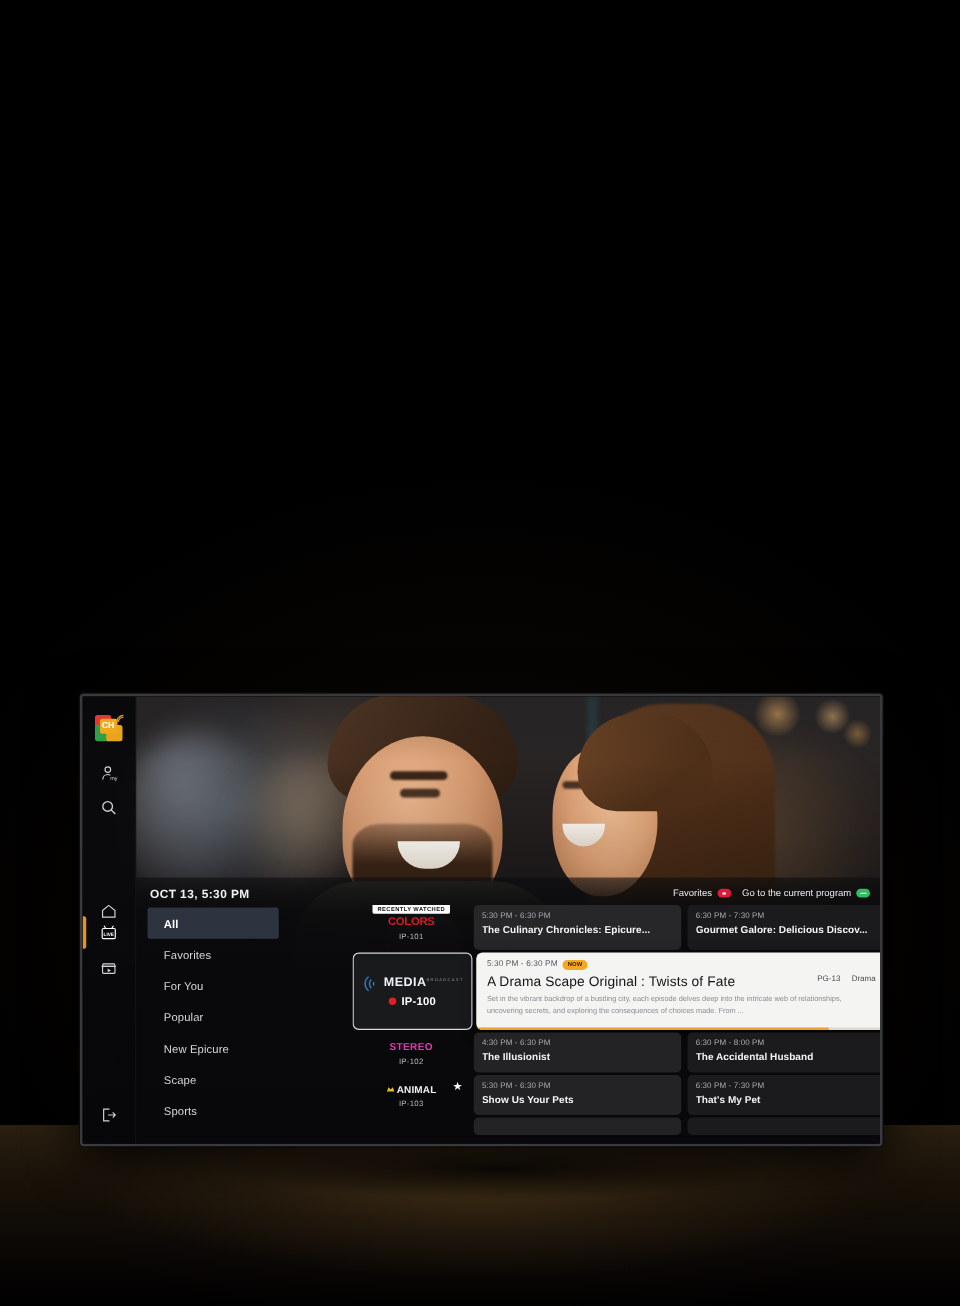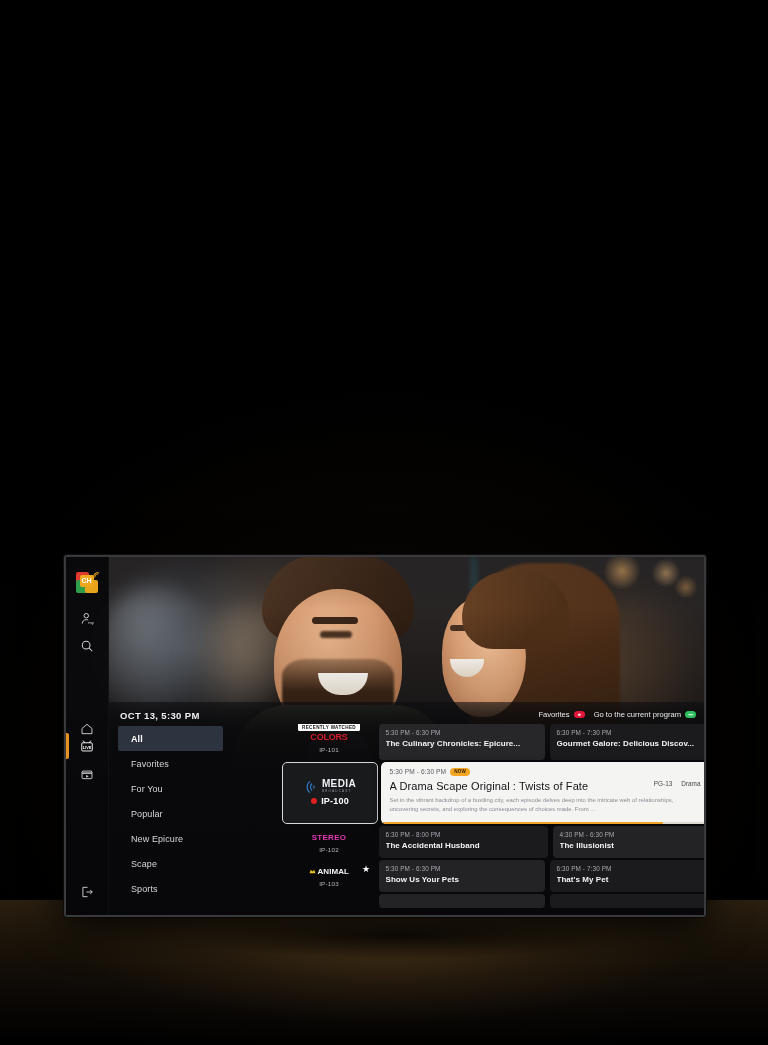--- a/index.html
+++ b/index.html
@@ -303,21 +303,21 @@
             </div>
 
             <div class="row" style="top:38px;height:62px">
               <div class="ch-cell ch-focus">
                 <div class="ch-logo-img media-logo">
                   <svg width="16" height="14" viewBox="0 0 22 20" fill="none" stroke="#2f7fd0" stroke-width="1.6">
                     <path d="M8 2 A10 10 0 0 0 8 18"></path>
                       <path d="M11 5 A7 7 0 0 0 11 15"></path>
                       <path d="M14 8 A4 4 0 0 0 14 12"></path>
                   </svg>
-                  <div style="display:flex;flex-direction:column;align-items:flex-start;line-height:1;">
+                  <div style="display:flex;flex-direction:row;align-items:flex-start;line-height:1;">
                     <span style="font-size:10px;font-weight:700;color:#eef2f6;letter-spacing:.4px;">MEDIA</span>
                     <span style="font-size:3.2px;color:#8f9aa6;letter-spacing:1.1px;margin-top:1px;">BROADCAST</span>
                   </div>
                 </div>
                 <div class="ch-num live">
                   <i class="reddot"></i>
                   <span>IP-100</span>
                 </div>
               </div>
 
@@ -341,27 +341,27 @@
 
             </div>
 
             <div class="row" style="top:102px;height:32px">
               <div class="ch-cell">
                 <div class="ch-logo-img">
                   <span style="font-size:8px;font-weight:800;color:#e03ab0;letter-spacing:.3px;">STEREO</span>
                 </div>
                 <div class="ch-num">IP-102</div>
               </div>
+              <div class="prog dim" style="flex:0 0 152px">
+                <div class="t">4:30 PM - 6:30 PM</div>
+                <div class="n">The Illusionist</div>
+              </div>
               <div class="prog dark" style="flex:0 0 155px">
                 <div class="t">6:30 PM - 8:00 PM</div>
                 <div class="n">The Accidental Husband</div>
-              </div>
-              <div class="prog dim" style="flex:0 0 152px">
-                <div class="t">4:30 PM - 6:30 PM</div>
-                <div class="n">The Illusionist</div>
               </div>
 
             </div>
 
             <div class="row" style="top:136px;height:32px">
               <div class="ch-cell">
                 <div class="fav-star">★</div>
                 <div class="ch-logo-img">
                   <span style="font-size:8px;font-weight:700;color:#f2f2f4;letter-spacing:.1px;display:flex;align-items:center;gap:1.5px;">
                     <svg width="7" height="7" viewBox="0 0 12 12">

